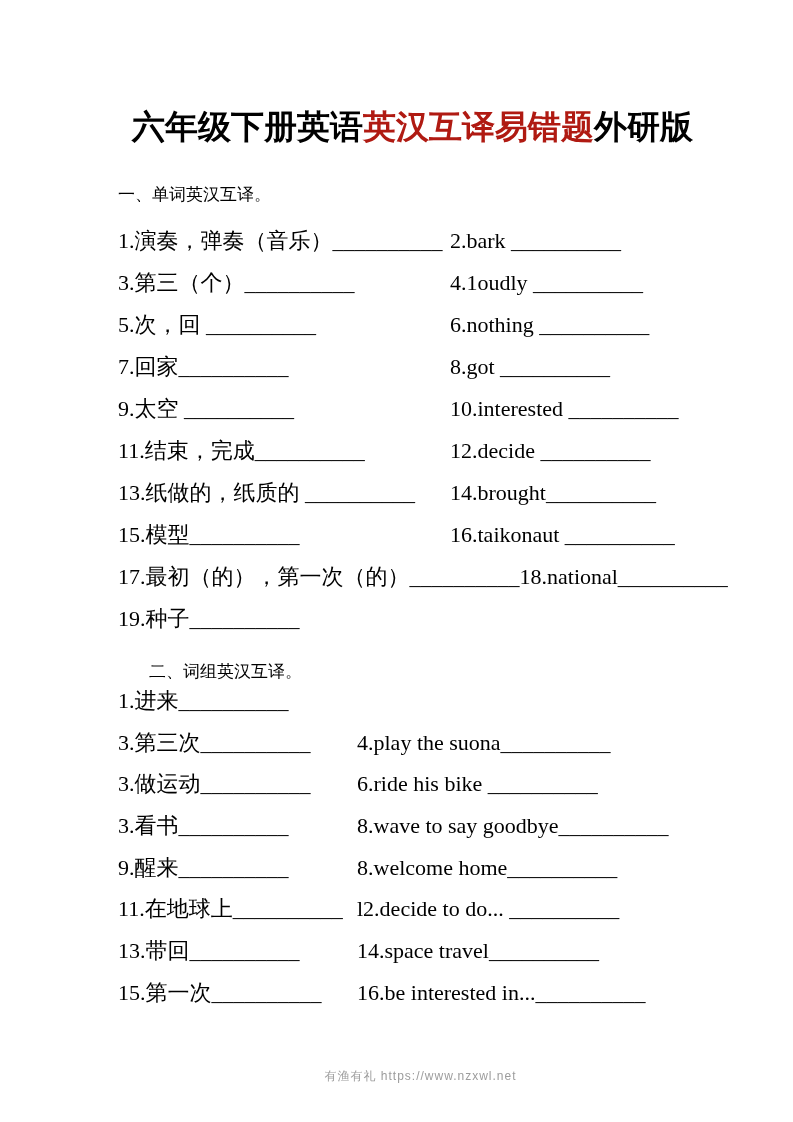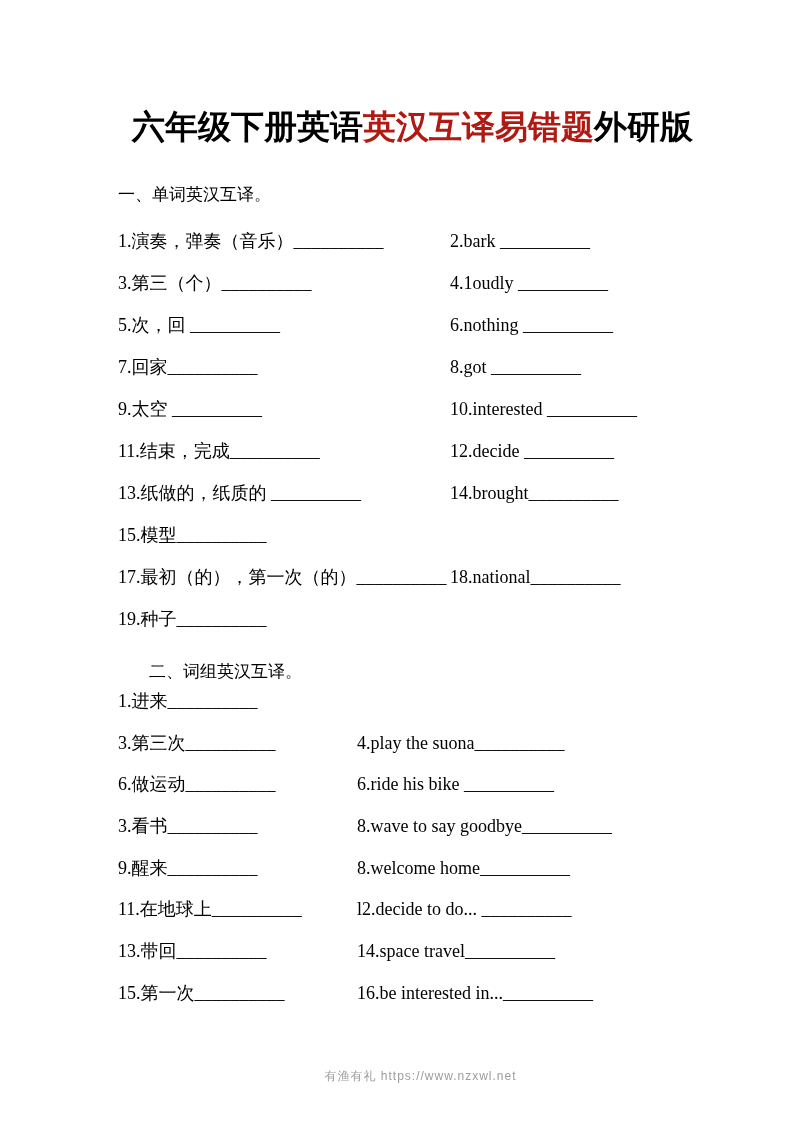--- a/index.html
+++ b/index.html
@@ -32,21 +32,21 @@
     font-weight: normal;
     line-height: 22px;
     white-space: nowrap;
   }
   #s1-heading { top: 184px; }
   #s2-heading { top: 661px; margin-left: 31px; }
   .row {
     position: absolute;
     left: 118px;
     right: 20px;
-    font-size: 18px;
+    font-size: 22px;
     line-height: 22px;
     white-space: nowrap;
     display: flex;
     align-items: flex-end;
   }
   .row .cell { display: inline-block; white-space: nowrap; }
   .s1 .cell.left { min-width: 332px; }
   .s2 .cell.left { min-width: 239px; }
   .footer {
     position: absolute;
@@ -94,41 +94,42 @@
   <div class="row s1" style="top:440px">
       <span class="cell left">11.结束，完成__________</span>
       <span class="cell">12.decide __________</span>
     </div>
   <div class="row s1" style="top:482px">
       <span class="cell left">13.纸做的，纸质的 __________</span>
       <span class="cell">14.brought__________</span>
     </div>
   <div class="row s1" style="top:524px">
       <span class="cell left">15.模型__________</span>
+      <span class="cell">16.taikonaut __________</span>
     </div>
   <div class="row s1" style="top:566px">
       <span class="cell left">17.最初（的），第一次（的）__________</span>
       <span class="cell">18.national__________</span>
     </div>
   <div class="row s1" style="top:608px">
       <span class="cell left">19.种子__________</span>
       <span class="cell"></span>
     </div>
 
   <div class="section-heading" id="s2-heading">二、词组英汉互译。</div>
 
   <div class="row s2" style="top:690px">
       <span class="cell left">1.进来__________</span>
     </div>
   <div class="row s2" style="top:732px">
       <span class="cell left">3.第三次__________</span>
       <span class="cell">4.play the suona__________</span>
     </div>
   <div class="row s2" style="top:773px">
-      <span class="cell left">6.做运动__________</span>
+      <span class="cell left">3.做运动__________</span>
       <span class="cell">6.ride his bike __________</span>
     </div>
   <div class="row s2" style="top:815px">
       <span class="cell left">3.看书__________</span>
       <span class="cell">8.wave to say goodbye__________</span>
     </div>
   <div class="row s2" style="top:857px">
       <span class="cell left">9.醒来__________</span>
       <span class="cell">8.welcome home__________</span>
     </div>

